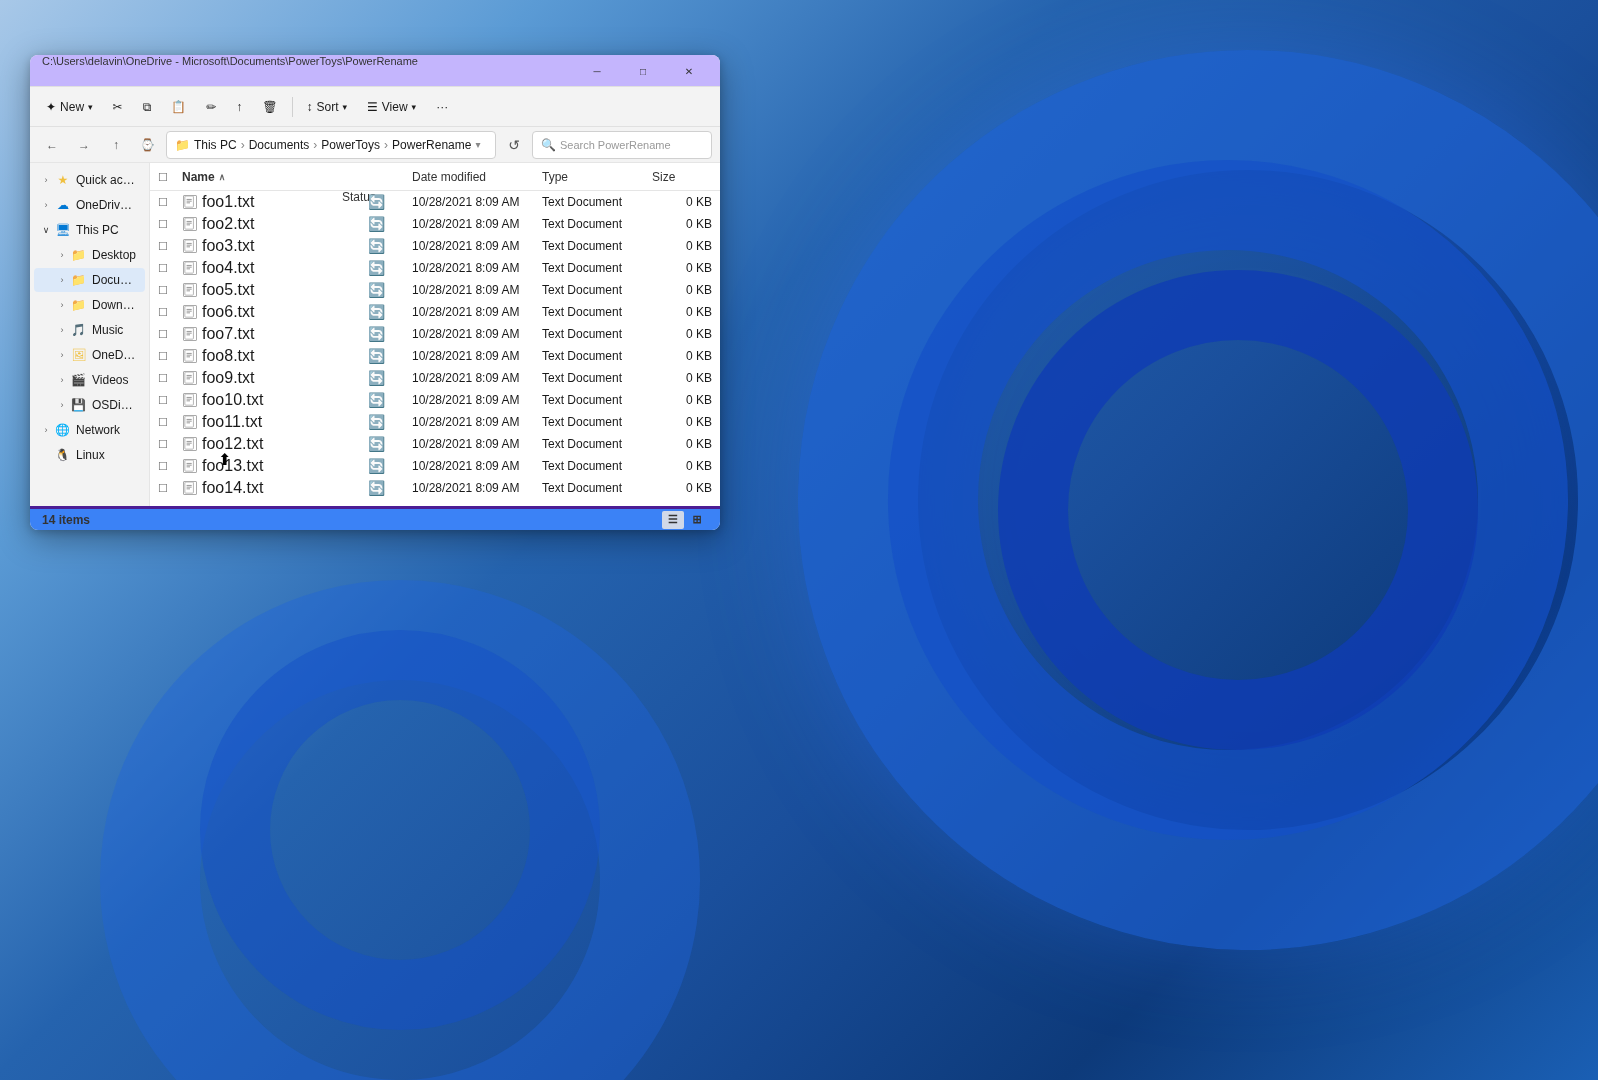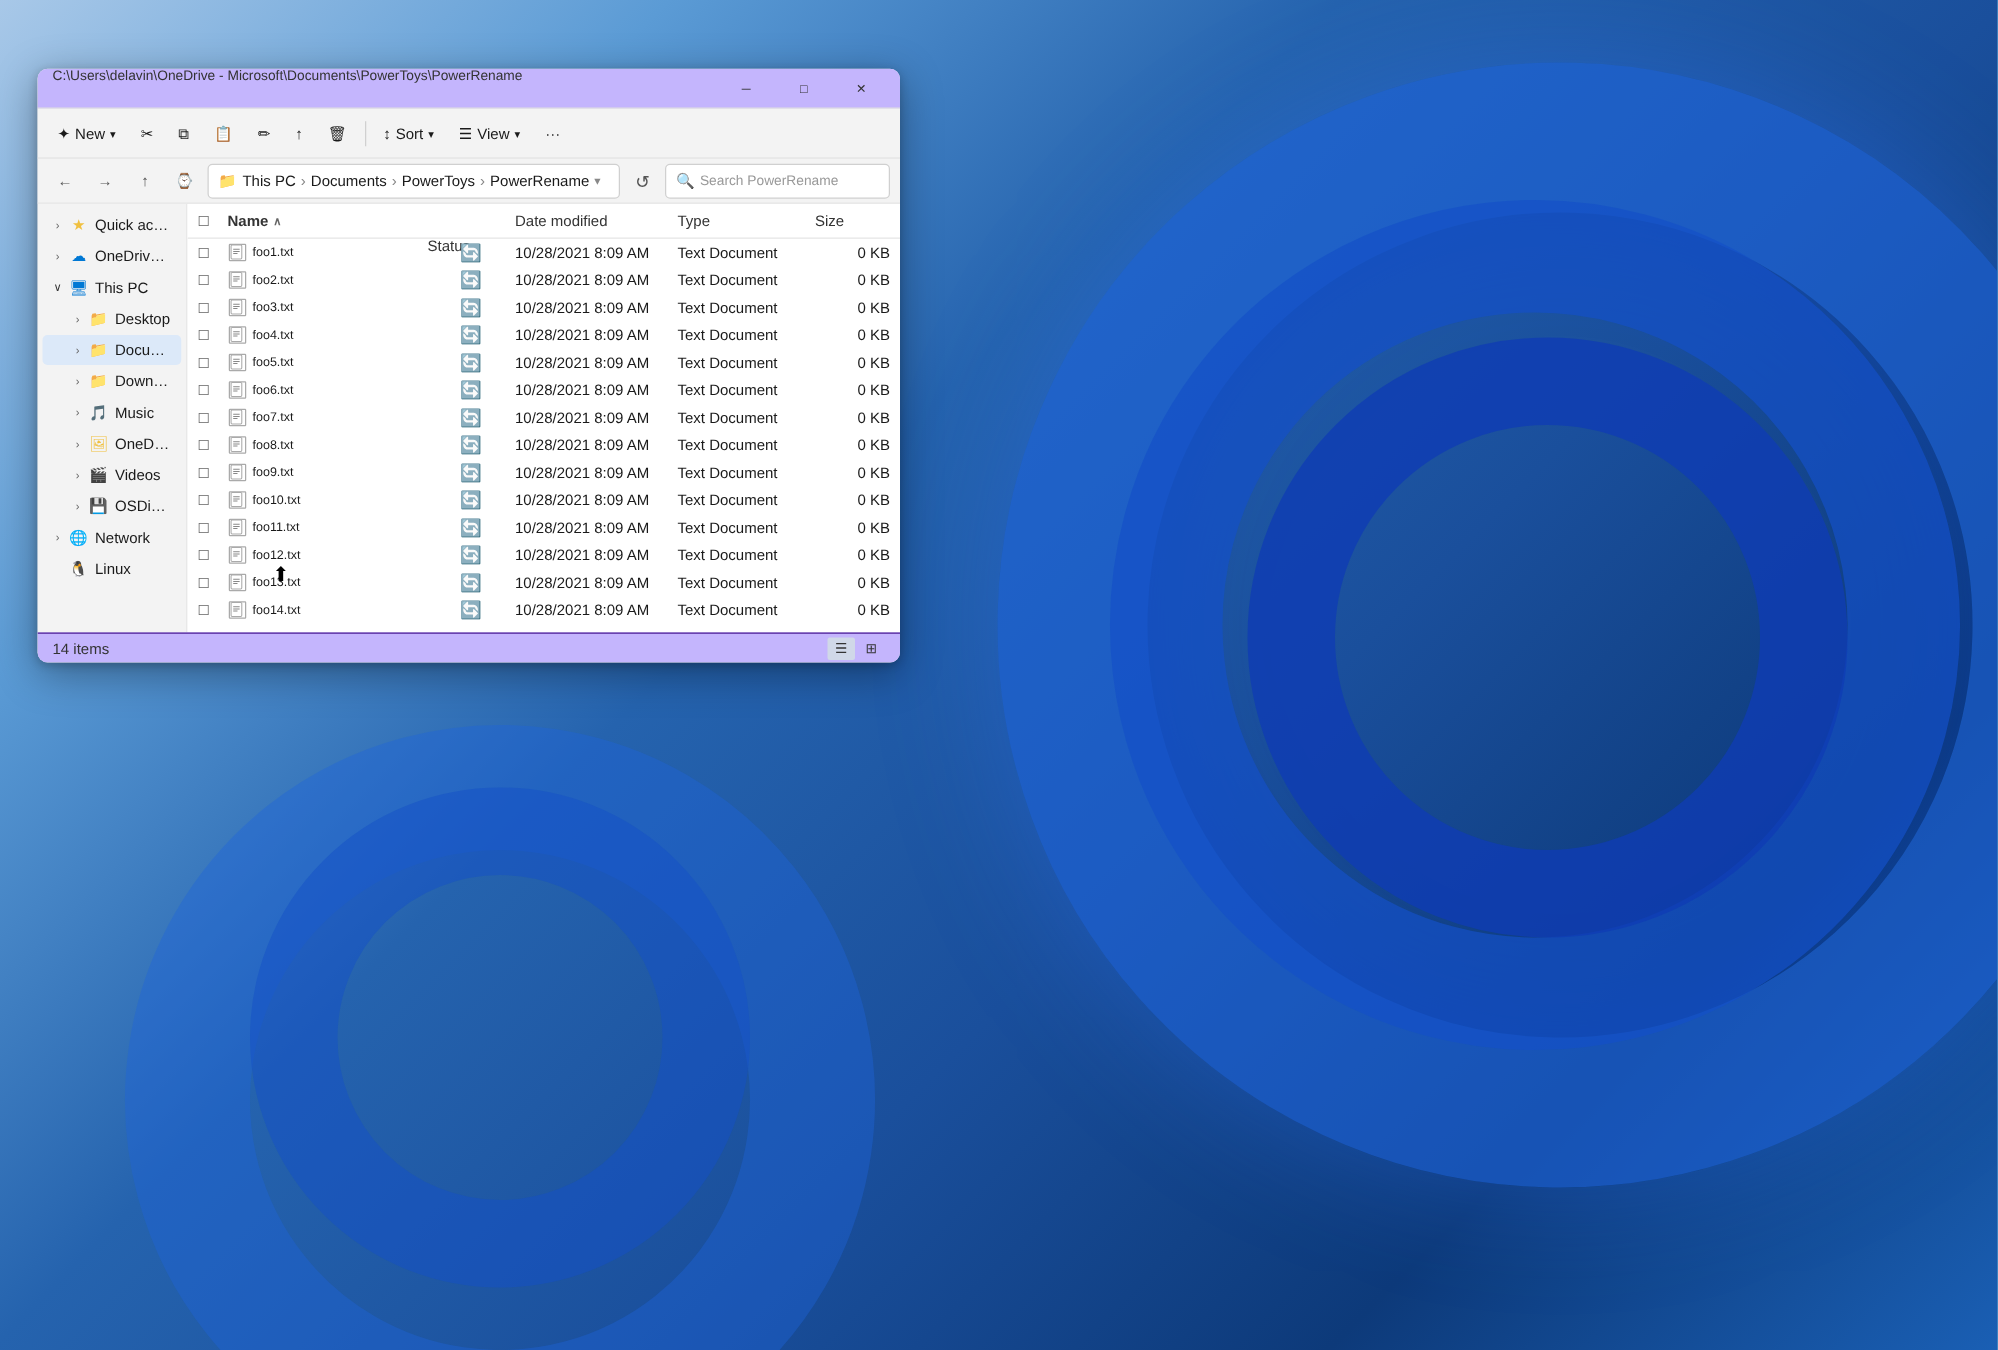--- a/index.html
+++ b/index.html
@@ -376,21 +376,21 @@
     .file-check {
       width: 24px;
       flex-shrink: 0;
     }
 
     .file-name-cell {
       flex: 1;
       display: flex;
       align-items: center;
       gap: 4px;
-      font-size: 10px;
+      font-size: 16px;
       color: #1a1a1a;
     }
 
     .file-icon {
       width: 16px;
       height: 16px;
       flex-shrink: 0;
       display: flex;
       align-items: center;
       justify-content: center;
@@ -441,29 +441,30 @@
       width: 60px;
       flex-shrink: 0;
       font-size: 12px;
       color: #1a1a1a;
       text-align: right;
     }
 
     
     .status-bar {
       height: 24px;
-      background: #c4b5fd;
-      border-top: 1px solid #4c1d95;
+      background: #3b82f6;
+      border-top: 3px solid #4c1d95;
       display: flex;
       align-items: center;
       padding: 0 12px;
       font-size: 12px;
       color: #333;
       flex-shrink: 0;
       justify-content: space-between;
+      font-weight: bold;
     }
 
     .view-toggle {
       display: flex;
       gap: 2px;
     }
 
     .view-btn {
       width: 22px;
       height: 18px;

